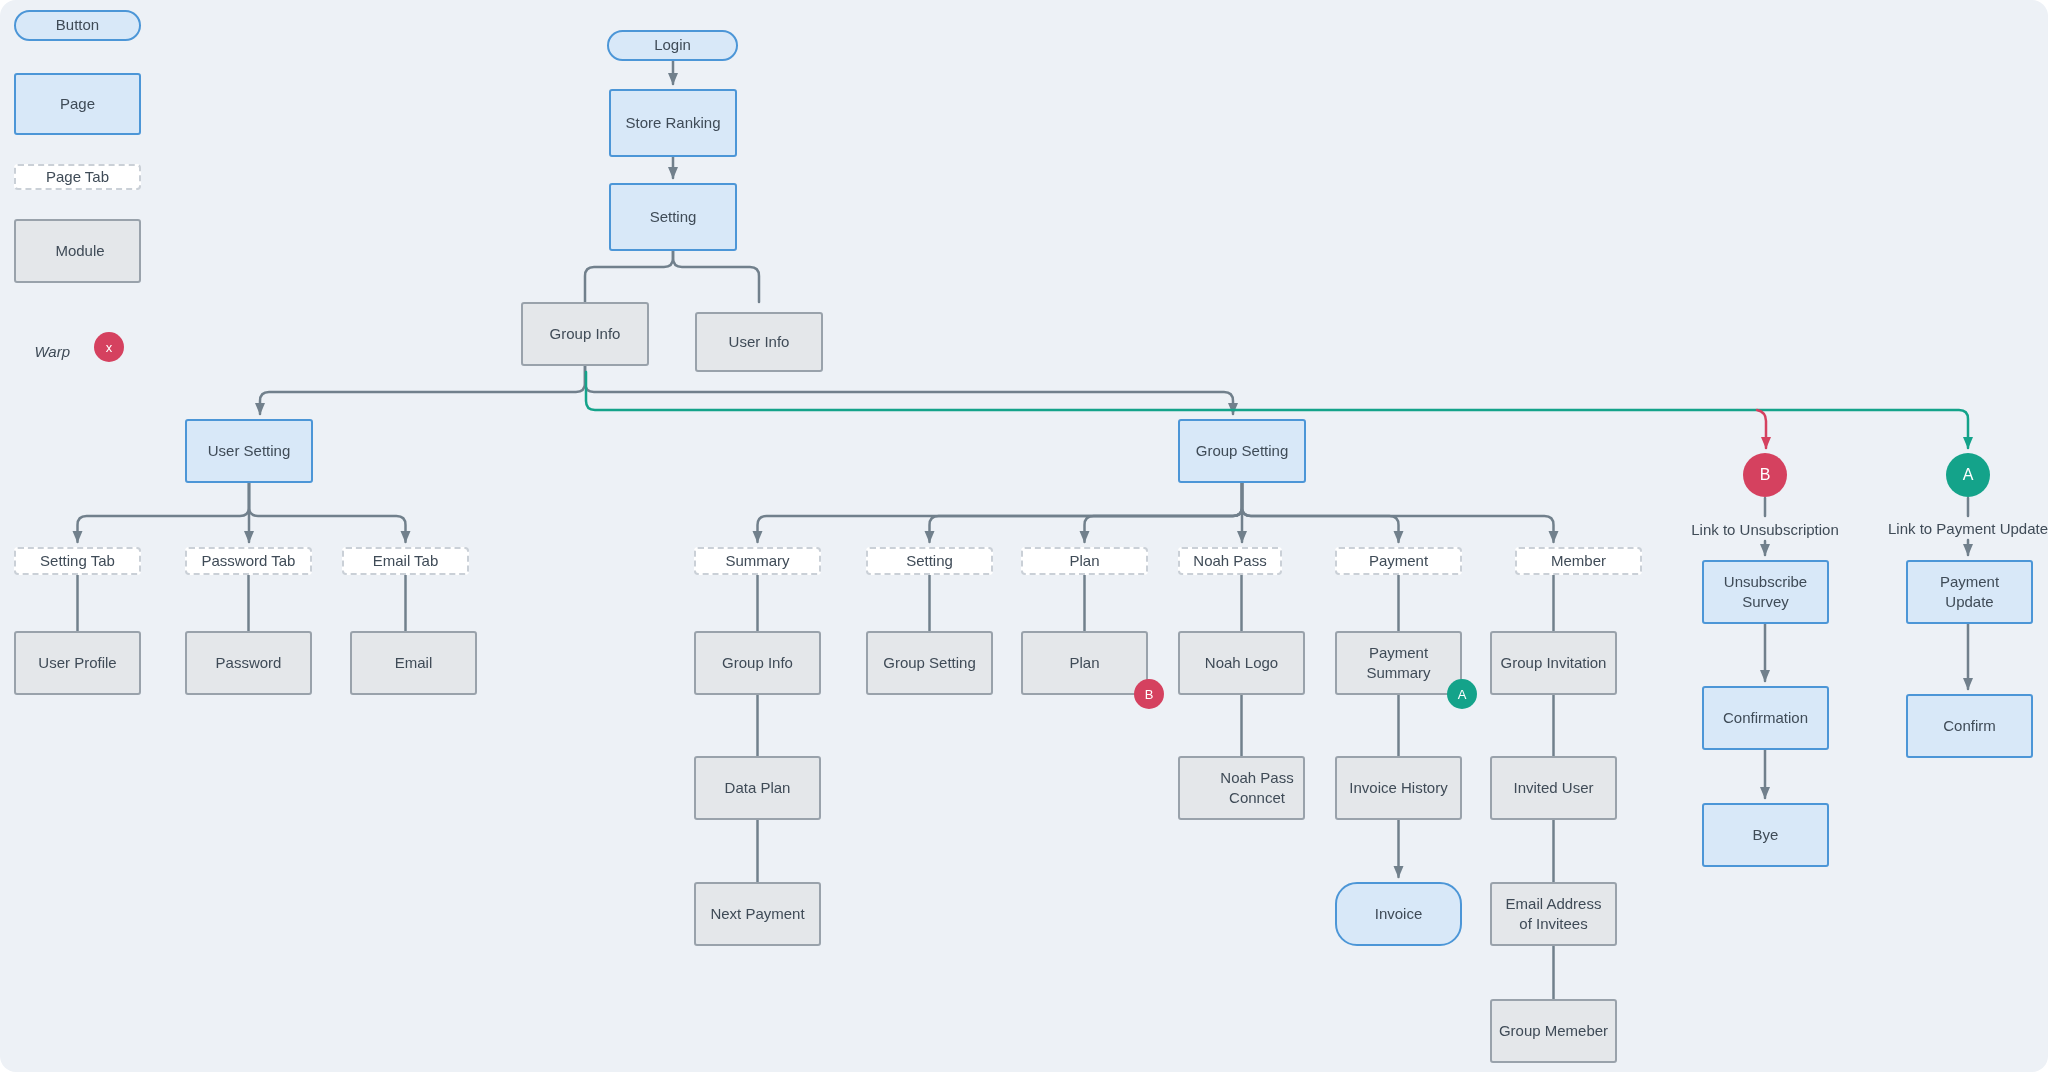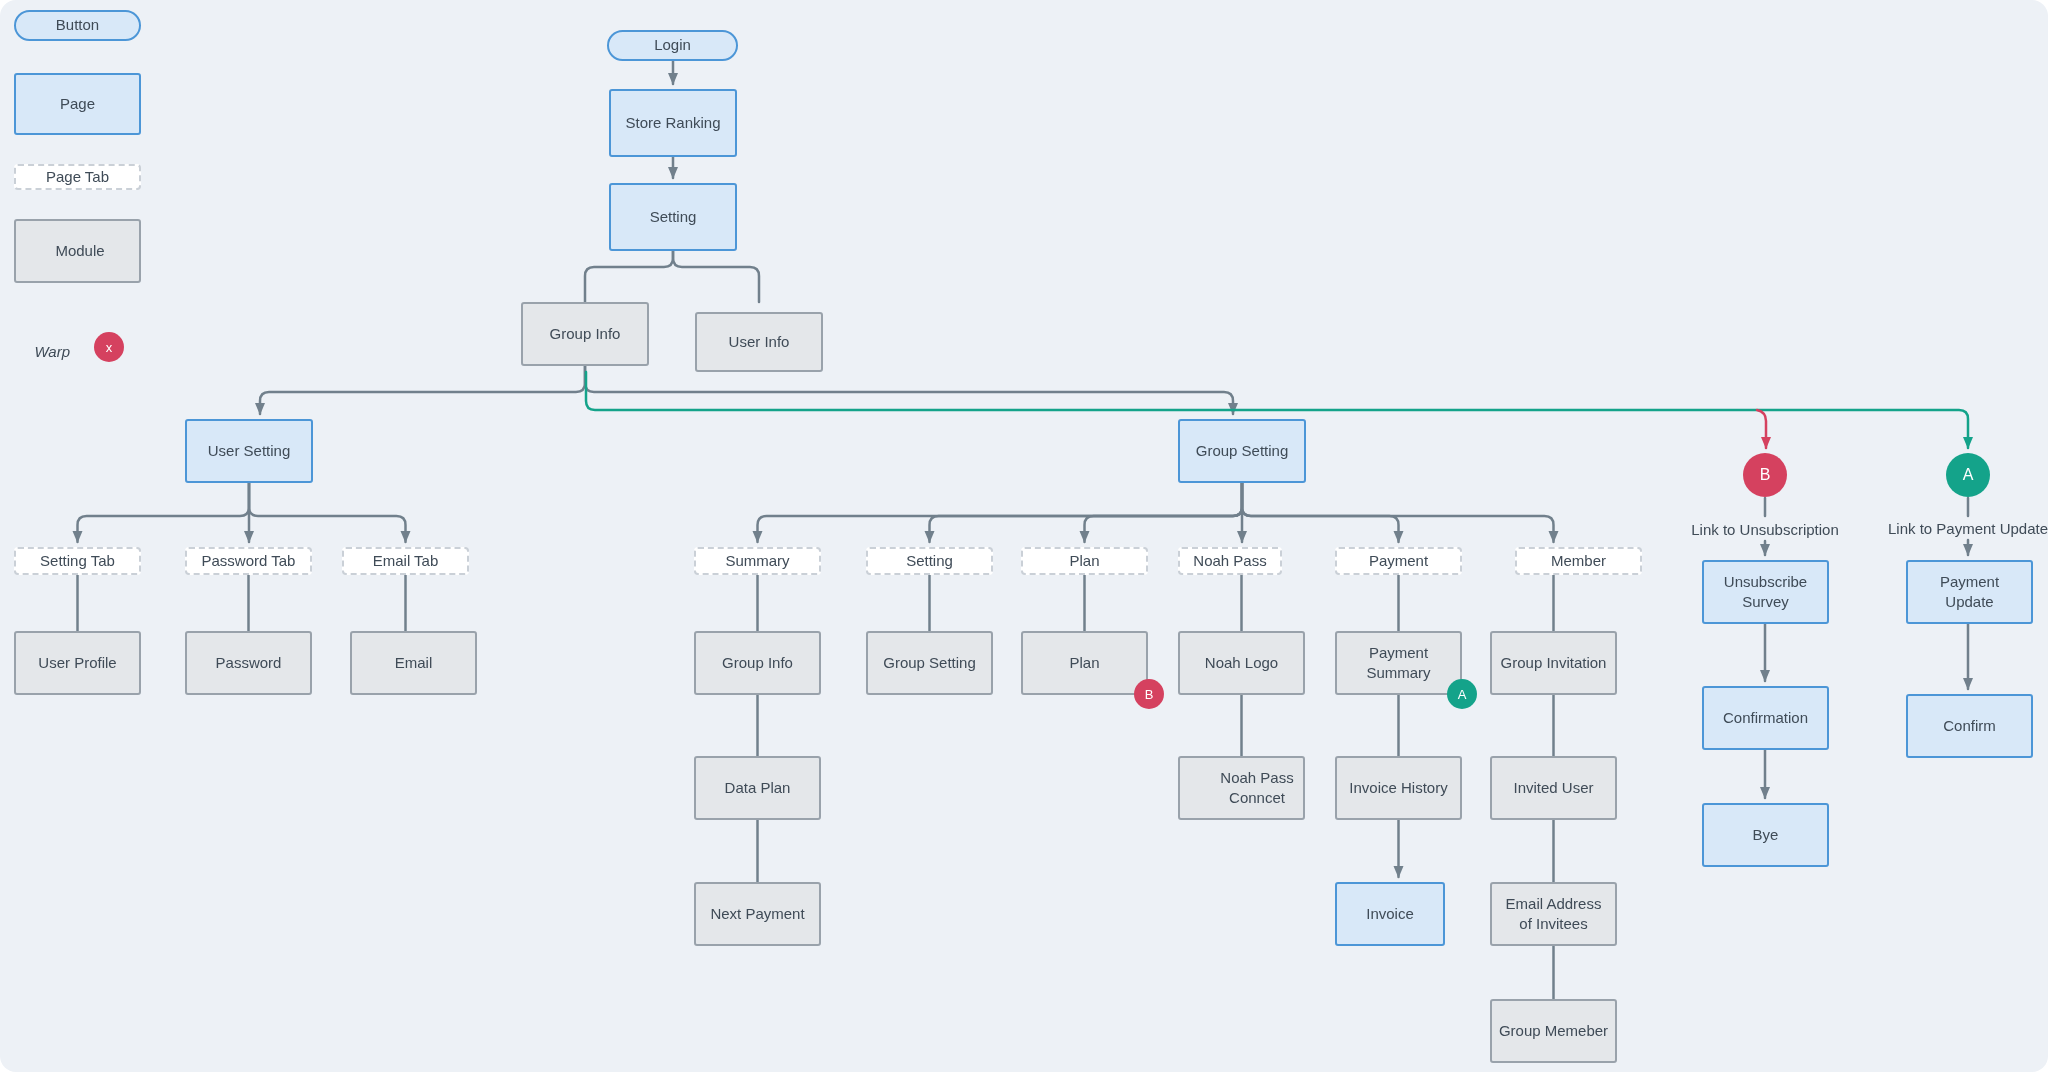--- a/index.html
+++ b/index.html
@@ -211,21 +211,21 @@
       </div>
       <div class="node n-module" style="left: 1335px; top: 756px; width: 127px; height: 64px;">
         <span>Invoice History</span>
       </div>
       <div class="node n-module" style="left: 1490px; top: 756px; width: 127px; height: 64px;">
         <span>Invited User</span>
       </div>
       <div class="node n-module" style="left: 694px; top: 882px; width: 127px; height: 64px;">
         <span>Next Payment</span>
       </div>
-      <div class="node n-page" style="left: 1335px; top: 882px; width: 110px; height: 64px;">
+      <div class="node n-page" style="left: 1335px; top: 882px; width: 127px; height: 64px; border-radius: 22px;">
         <span>Invoice</span>
       </div>
       <div class="node n-module" style="left: 1490px; top: 882px; width: 127px; height: 64px;">
         <span>Email Address of Invitees</span>
       </div>
       <div class="node n-module" style="left: 1490px; top: 999px; width: 127px; height: 64px;">
         <span>Group Memeber</span>
       </div>
       <div class="node n-page" style="left: 1702px; top: 560px; width: 127px; height: 64px;">
         <span>Unsubscribe Survey</span>

